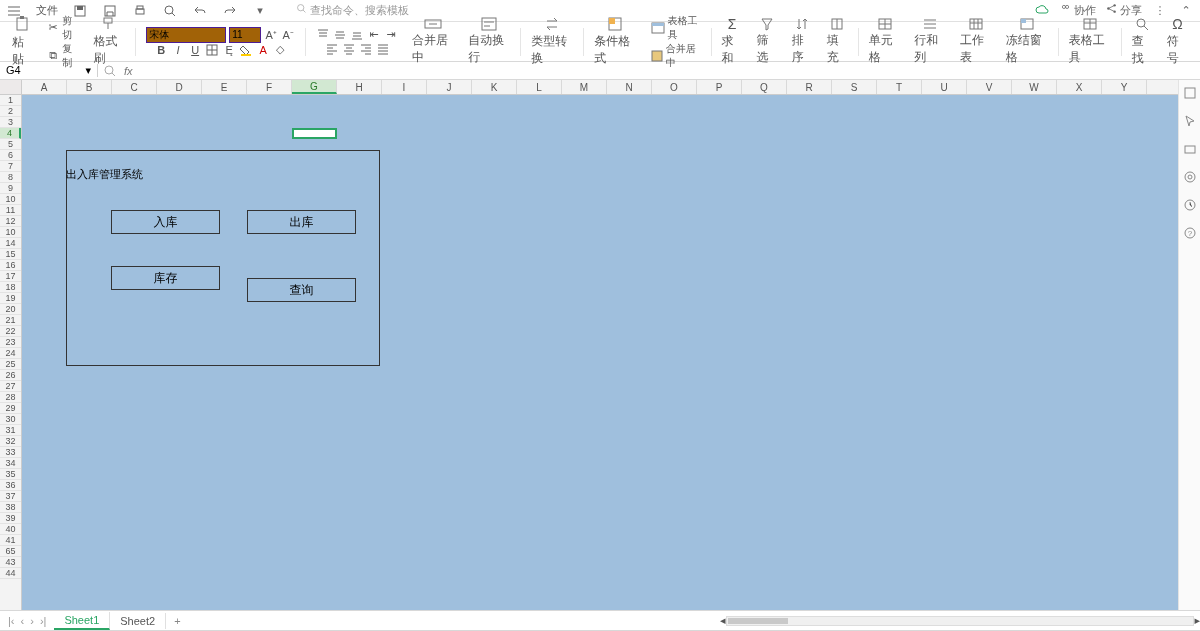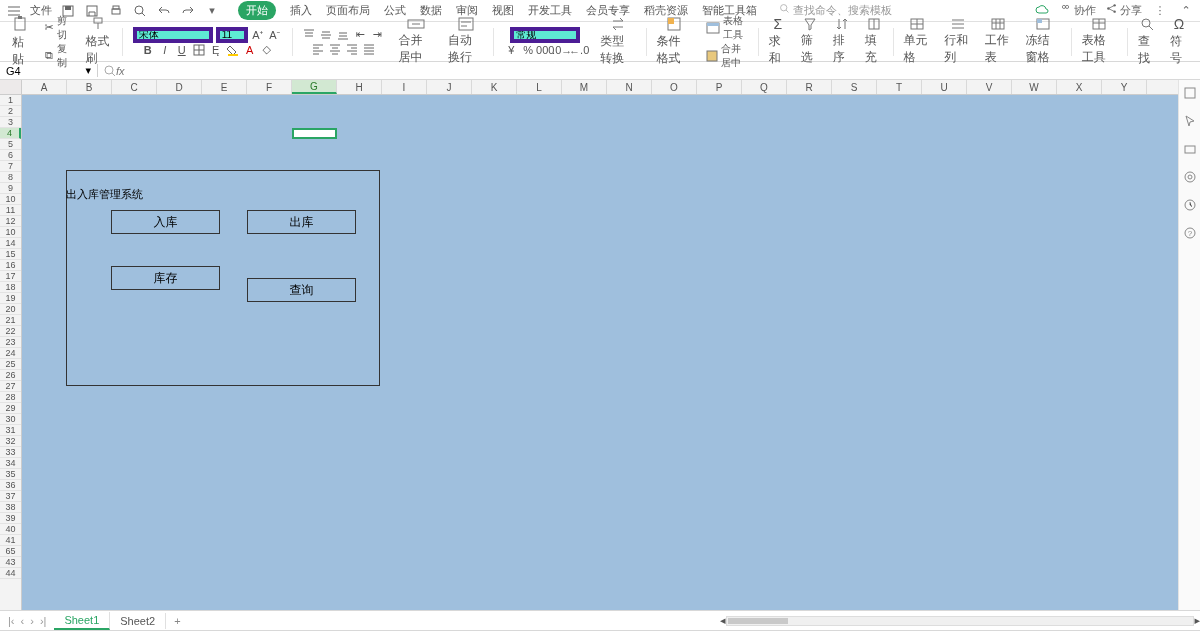--- a/index.html
+++ b/index.html
@@ -16,21 +16,21 @@
 
 .menu-bar {
   height: 22px;
   display: flex;
   align-items: center;
   padding: 0 6px;
   border-bottom: 1px solid #e0e0e0;
   font-size: 11px;
   color: #555;
 }
-.menu-bar .left { display: flex; align-items: center; gap: 8px; }
+.menu-bar .left { display: flex; align-items: center; gap: 14px; }
 .menu-bar .icon-btn { width: 16px; height: 16px; display: inline-flex; align-items: center; justify-content: center; color: #666; }
 .menu-bar .tabs { display: flex; align-items: center; gap: 14px; margin-left: 10px; }
 .menu-bar .tab { cursor: pointer; }
 .menu-bar .tab.active { background:#2aa564; color:#fff; padding:2px 8px; border-radius:10px; }
 .menu-bar .search { margin-left: 14px; color:#999; }
 .menu-bar .right { margin-left: auto; display: flex; align-items: center; gap: 10px; color:#666; }
 
 
 .ribbon {
   height: 40px;
@@ -40,37 +40,37 @@
   border-bottom: 1px solid #d8d8d8;
   font-size: 10px;
   color: #555;
   gap: 2px;
 }
 .ribbon .group { display: flex; flex-direction: column; align-items: center; justify-content: center; padding: 0 6px; height: 36px; }
 .ribbon .group .row { display: flex; align-items: center; gap: 3px; }
 .ribbon .group .lbl { font-size: 12px; color:#555; margin-top: 1px; }
 .ribbon .sep { width:1px; height:28px; background:#e5e5e5; margin: 0 2px; }
 .ribbon select, .ribbon .fontname, .ribbon .fontsize {
-  border: 4px solid #4c1d95; font-size: 10px; height: 16px; padding: 0 2px; background: #5eead4;
+  border: 1px solid #4c1d95; font-size: 10px; height: 16px; padding: 0 2px; background: #a16207;
 }
 .ribbon .fontname { width: 80px; }
 .ribbon .fontsize { width: 32px; }
 .ribbon .ico { width: 14px; height: 14px; display:inline-flex; align-items:center; justify-content:center; font-size:11px; }
 .ribbon .bigico { width: 18px; height: 18px; display:inline-flex; align-items:center; justify-content:center; font-size:14px; color:#555; }
 
 
 .formula-row {
   height: 18px;
   display: flex;
   align-items: center;
   border-bottom: 1px solid #d8d8d8;
   font-size: 11px;
 }
-.formula-row .namebox { width: 98px; border-right:1px solid #d0d0d0; padding: 0 6px; display:flex; align-items:center; justify-content:space-between; }
-.formula-row .fxarea { display:flex; padding: 0 6px; color:#777; }
+.formula-row .namebox { width: 98px; border-right:1px solid #d0d0d0; padding: 0 6px; display:flex; justify-content:space-between; }
+.formula-row .fxarea { display:flex; gap:8px; padding: 0 6px; color:#777; }
 
 
 .sheet-wrap { position: relative; height: 530px; display:flex; }
 .sheet { position: relative; flex:1; overflow:hidden; }
 
 .colheads {
   display: flex; height: 15px; background:#f3f3f3; border-bottom:1px solid #ccc;
 }
 .corner { width:22px; height:15px; background:#edeaea; border-right:1px solid #ccc; border-bottom:1px solid #ccc; }
 .colhead {
@@ -93,21 +93,21 @@
 .side-strip { width: 22px; border-left:1px solid #e3e3e3; background:#fafafa; display:flex; flex-direction:column; align-items:center; gap:14px; padding-top:6px; }
 .side-strip .sicon { width:14px; height:14px; color:#888; }
 
 
 .sel-cell {
   position:absolute; border:2px solid #2aa564; background:#fff; width:45px; height:11px;
 }
 
 
 .panel {
-  position:absolute; border:1.5px solid #333;margin-top:20px;
+  position:absolute; border:1.5px solid #333;
 }
 .sheet-btn {
   position:absolute; width:109px; height:24px; border:1.5px solid #333;
   display:flex; align-items:center; justify-content:center;
   font-size:12px; font-family:"SimSun"; color:#000; cursor:pointer;
 }
 
 
 .tabstrip {
   height: 20px; border-top:1px solid #d8d8d8; display:flex; align-items:center; font-size:11px; color:#555;
@@ -166,33 +166,20 @@
       <svg width="14" height="14" viewBox="0 0 14 14">
           <path d="M5 3L2 6l3 3M2 6h7a3 3 0 013 3" stroke="#666" fill="none"></path>
         </svg>
     </span>
     <span class="icon-btn">
       <svg width="14" height="14" viewBox="0 0 14 14">
           <path d="M9 3l3 3-3 3M12 6H5a3 3 0 00-3 3" stroke="#666" fill="none"></path>
         </svg>
     </span>
     <span class="icon-btn">▾</span>
-    <div class="tabs">
-      <span class="tab active">开始</span>
-      <span class="tab">插入</span>
-      <span class="tab">页面布局</span>
-      <span class="tab">公式</span>
-      <span class="tab">数据</span>
-      <span class="tab">审阅</span>
-      <span class="tab">视图</span>
-      <span class="tab">开发工具</span>
-      <span class="tab">会员专享</span>
-      <span class="tab">稻壳资源</span>
-      <span class="tab">智能工具箱</span>
-    </div>
     <span class="search">
       <svg style="display:inline" width="11" height="11" viewBox="0 0 14 14">
           <circle cx="6" cy="6" r="4" stroke="#aaa" fill="none"></circle>
           <path d="M9 9l3 3" stroke="#aaa"></path>
         </svg>
       <span>查找命令、搜索模板</span>
     </span>
   </div>
   <div class="right">
     <span class="icon-btn">
@@ -337,32 +324,20 @@
   <div class="group">
     <span class="bigico">
       <svg width="16" height="14" viewBox="0 0 16 14">
           <rect x="1" y="1" width="14" height="12" stroke="#777" fill="none"></rect>
           <path d="M3 5h10M3 9h6" stroke="#777"></path>
         </svg>
     </span>
     <span class="lbl">自动换行</span>
   </div>
   <div class="sep"></div>
-  <div class="group">
-    <div class="row">
-      <input class="fontname" style="width: 70px;" value="常规">
-    </div>
-    <div class="row">
-      <span class="ico">¥</span>
-      <span class="ico">%</span>
-      <span class="ico">000</span>
-      <span class="ico">.0→</span>
-      <span class="ico">←.0</span>
-    </div>
-  </div>
   <div class="group">
     <span class="bigico">
       <svg width="16" height="16" viewBox="0 0 16 16">
           <path d="M3 5h10l-3-3M13 11H3l3 3" stroke="#777" fill="none"></path>
         </svg>
     </span>
     <span class="lbl">类型转换</span>
   </div>
   <div class="sep"></div>
   <div class="group">

